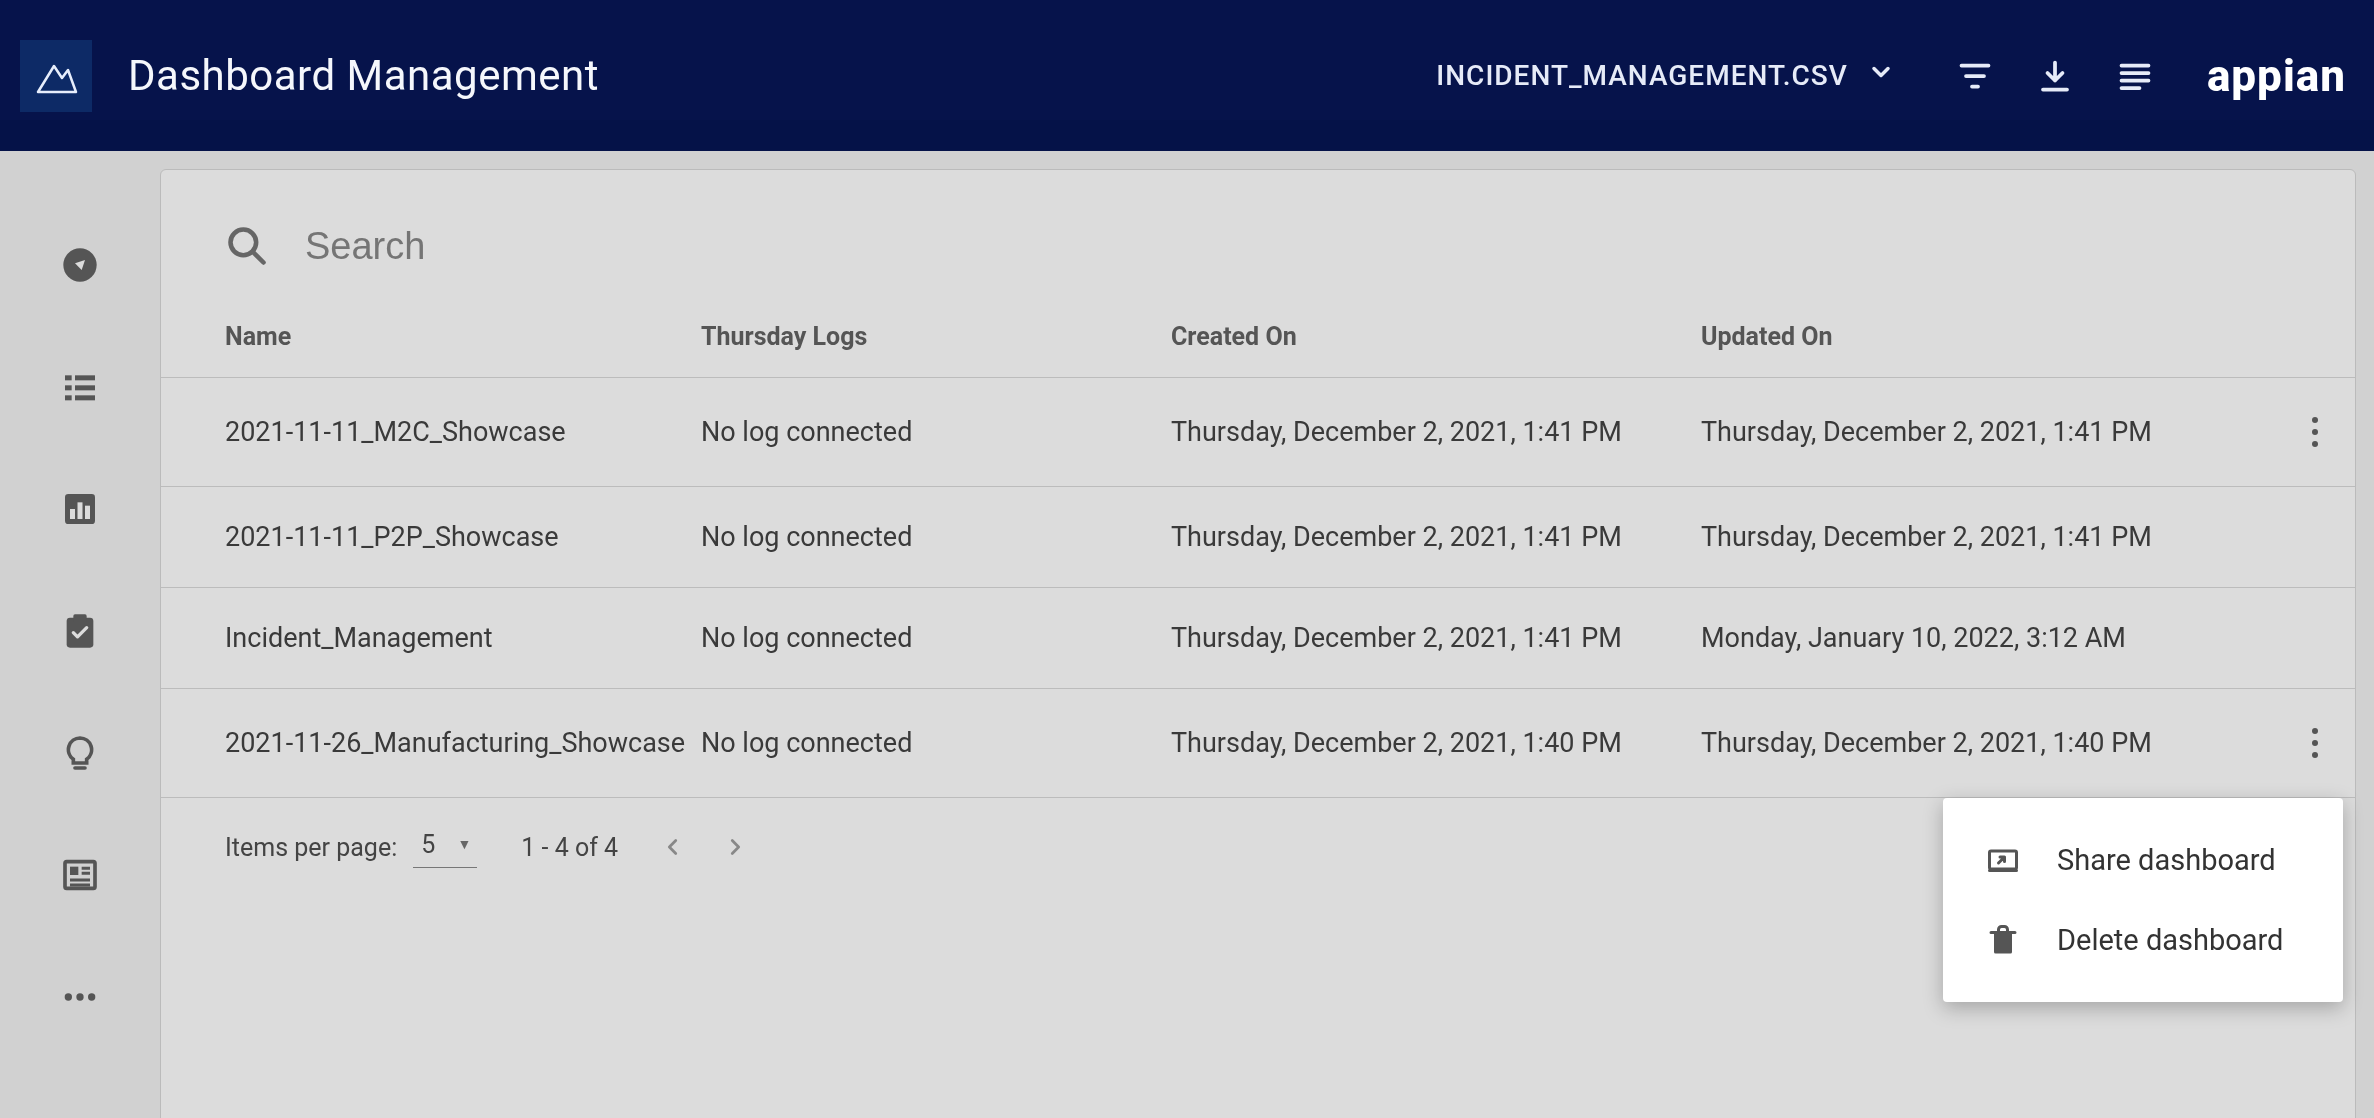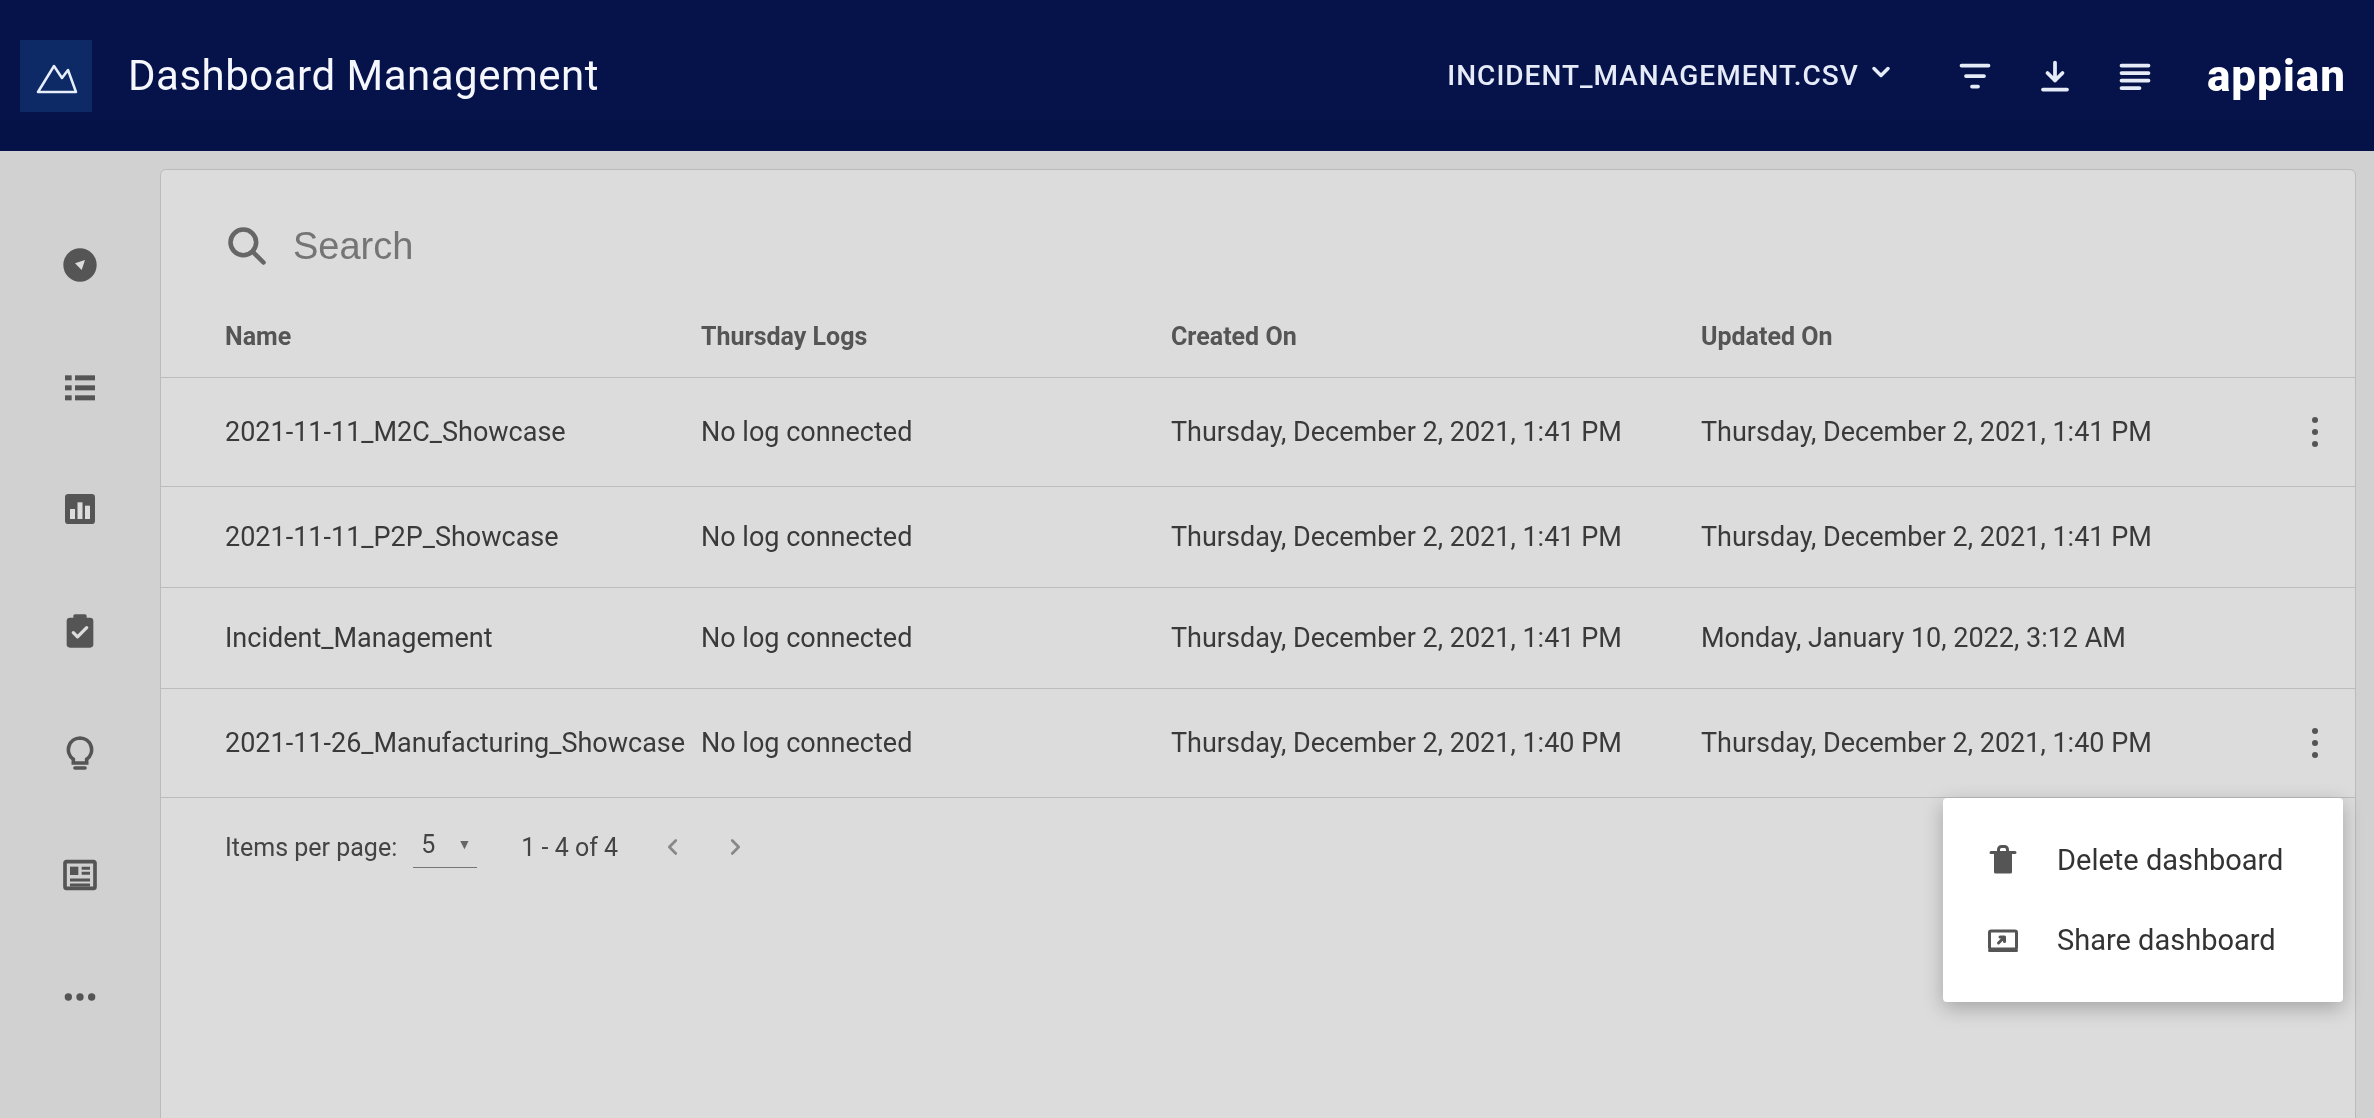--- a/index.html
+++ b/index.html
@@ -30,21 +30,21 @@
   .logo-box svg { width: 48px; height: 48px; stroke: #e7eefc; fill: none; stroke-width: 2; }
   .app-title {
     font-size: 42px;
     font-weight: 400;
     letter-spacing: .5px;
     flex-shrink: 0;
     color: #f5f7fc;
   }
   .header-spacer { flex: 1; }
   .file-dropdown {
-    display: flex; align-items: center; gap: 8px;
+    display: flex; align-items: center; gap: 19px;
     font-size: 28px; letter-spacing: 1px;
     color: #e6ebf8; cursor: pointer; user-select: none;
     margin-right: 40px;
     font-weight: 500;
   }
   .file-dropdown .chev { display: inline-block; }
   .header-icon {
     width: 40px; height: 40px;
     margin: 0 20px;
     display: flex; align-items: center; justify-content: center;
@@ -95,21 +95,21 @@
   }
 
   .card-title {
     font-size: 48px;
     font-weight: 500;
     color: #2e2e2e;
     padding: 0 64px 42px;
   }
 
   .search-row {
-    display: flex; align-items: center; gap: 24px;
+    display: flex; align-items: center; gap: 36px;
     padding: 0 64px 54px;
   }
   .search-row .sicon { color: #666; width: 44px; height: 44px; }
   .search-row .sicon svg { width: 44px; height: 44px; }
   .search-input {
     border: none; background: transparent; outline: none;
     font-size: 38px; color: #555; width: 600px;
   }
 
   
@@ -388,32 +388,32 @@
               <path d="M9 5l7 7-7 7" stroke="#888" stroke-width="3" fill="none" stroke-linecap="round" stroke-linejoin="round"></path>
             </svg>
         </span>
       </div>
     </div>
 
     <div class="ctx-menu">
       <div class="ctx-item">
         <span class="cicon">
           <svg viewBox="0 0 24 24">
-              <path d="M4 7h16M9 7V5a2 2 0 0 1 2-2h2a2 2 0 0 1 2 2v2" stroke="#555" stroke-width="2" fill="none" stroke-linecap="round"></path>
-              <rect x="6" y="7" width="12" height="14" rx="1" fill="#555"></rect>
-            </svg>
-        </span>
-        <span>Delete dashboard</span>
-      </div>
-      <div class="ctx-item">
-        <span class="cicon">
-          <svg viewBox="0 0 24 24">
               <rect x="3" y="6" width="18" height="12" rx="1" fill="none" stroke="#555" stroke-width="2"></rect>
               <path d="M9 14l4-4m0 0h-3m3 0v3" stroke="#555" stroke-width="2" fill="none" stroke-linecap="round" stroke-linejoin="round"></path>
               <path d="M3 19h18" stroke="#555" stroke-width="2" stroke-linecap="round"></path>
             </svg>
         </span>
         <span>Share dashboard</span>
       </div>
+      <div class="ctx-item">
+        <span class="cicon">
+          <svg viewBox="0 0 24 24">
+              <path d="M4 7h16M9 7V5a2 2 0 0 1 2-2h2a2 2 0 0 1 2 2v2" stroke="#555" stroke-width="2" fill="none" stroke-linecap="round"></path>
+              <rect x="6" y="7" width="12" height="14" rx="1" fill="#555"></rect>
+            </svg>
+        </span>
+        <span>Delete dashboard</span>
+      </div>
     </div>
 
   </div>
 </div>
 
 </body></html>

